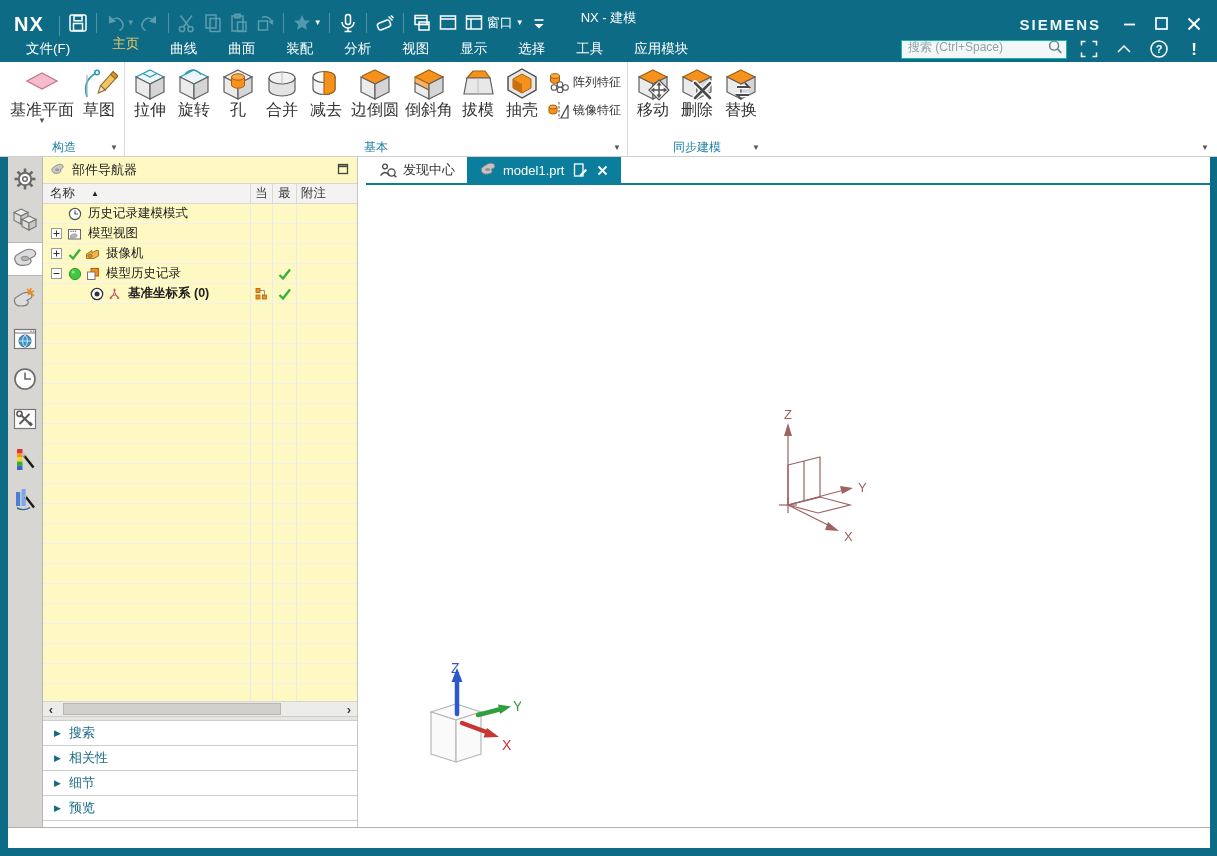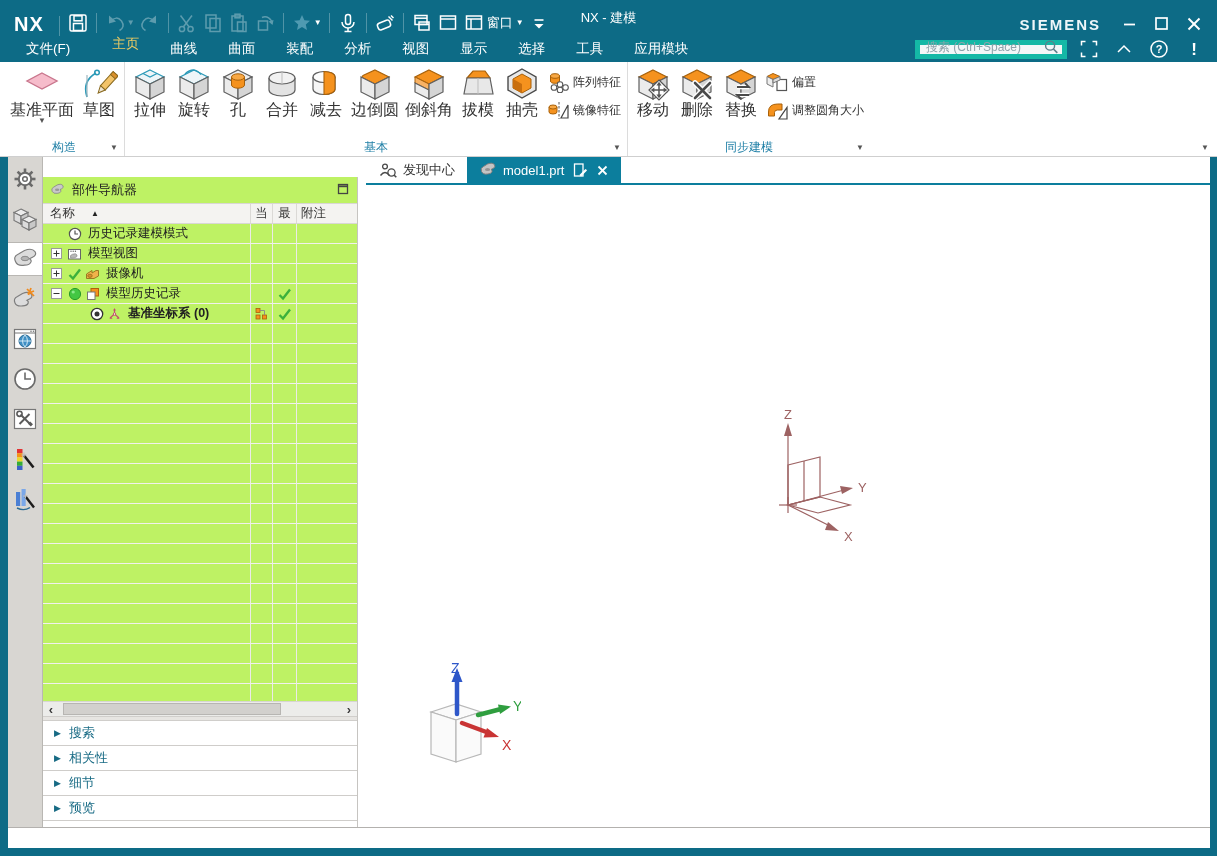--- a/index.html
+++ b/index.html
@@ -22,21 +22,21 @@
   .tb1-right{margin-left:auto;display:flex;align-items:center;gap:10px;z-index:2;}
   .brand{font-weight:bold;font-size:15px;letter-spacing:2px;color:#eef6f9;}
   .winctl{display:flex;align-items:center;gap:6px;margin-left:6px;}
   .winctl .qbtn{min-width:24px;height:24px;}
 
   .tb2{height:26px;display:flex;align-items:center;padding:0 10px 0 24px;}
   .mtab{margin-right:27px;font-size:13.5px;color:#fff;padding:2px 2px 3px;white-space:nowrap;}
   .mtab.active{color:#e9c962;border-bottom:2px solid #e9c962;padding-bottom:11px;}
   .mtab.first{margin-right:38px;}
   .tb2-right{margin-left:auto;display:flex;align-items:center;gap:9px;}
-  .searchbox{width:152px;height:19px;background:#f3f7f8;border:5px solid #14b8a6;display:flex;
+  .searchbox{width:166px;height:19px;background:#f3f7f8;border:1px solid #14b8a6;display:flex;
              align-items:center;padding:0 2px 4px 4px;}
   .searchbox input{flex:1;border:none;outline:none;background:transparent;font-size:12px;
                    color:#4a5a60;width:100%;font-family:"Liberation Sans",sans-serif;}
   .searchbox input::placeholder{color:#8fa3ab;}
   .sicon{display:flex;align-items:center;justify-content:center;}
 
   
   .ribbon{flex:0 0 95px;background:#fff;border-bottom:1px solid #cfcfcf;display:flex;
           padding-left:4px;position:relative;}
   .rgroup{display:flex;flex-direction:column;padding:1px 3px 0;position:relative;}
@@ -55,22 +55,22 @@
   
   .bodywrap{flex:1;display:flex;flex-direction:column;min-height:0;
             border-left:8px solid #0d6b86;border-right:7px solid #0d6b86;}
   .crow{flex:1;display:flex;min-height:0;}
 
   .sidebar{flex:0 0 34px;background:#d8d6d2;border-right:1px solid #b9b7b3;display:flex;
            flex-direction:column;align-items:center;padding-top:5px;}
   .sbi{width:34px;height:34px;display:flex;align-items:center;justify-content:center;margin-bottom:6px;}
   .sbi.sel{background:#fff;border-top:1px solid #b9b7b3;border-bottom:1px solid #b9b7b3;}
 
-  .navpanel{flex:0 0 315px;background:#bef264;display:flex;flex-direction:column;min-width:0;
-            border-right:1px solid #c6c4c1;margin-top:20px;}
+  .navpanel{flex:0 0 315px;background:#fef9c3;display:flex;flex-direction:column;min-width:0;
+            border-right:1px solid #c6c4c1;}
   .nav-title{flex:0 0 26px;display:flex;align-items:center;gap:6px;padding:0 7px;color:#222;font-size:13px;}
   .nav-title .grow{flex:1;}
   .nav-cols{flex:0 0 21px;display:flex;background:#f4f3f1;border-top:1px solid #d9d7d4;
             border-bottom:1px solid #d9d7d4;font-size:12.5px;color:#333;}
   .hc{display:flex;align-items:center;height:100%;border-right:1px solid #dbd9d6;padding:0 4px;}
   .hc1{flex:0 0 208px;padding-left:7px;gap:16px;}
   .hc2{flex:0 0 22px;justify-content:center;padding:0;}
   .hc3{flex:0 0 24px;justify-content:center;padding:0;}
   .hc4{flex:1;border-right:none;}
   .sortmark{font-size:8px;color:#222;}
@@ -583,42 +583,20 @@
                   <g stroke="#fff" stroke-width="4.5" fill="none">
                     <path d="M15,22 h12 M27,30 h-12"></path>
                   </g>
                   <g stroke="#4a4a4a" stroke-width="1.8" fill="none">
                     <path d="M15,22 h12 l-4,-4 M27,30 h-12 l4,4"></path>
                   </g>
                 </svg>
               </span>
               <span class="lbl">替换</span>
             </span>
-            <span class="rstack">
-              <span class="rsmall">
-                <span class="sicon">
-                  <svg width="22" height="22" viewBox="0 0 22 22">
-                    <rect x="11" y="8.5" width="9.5" height="11" fill="#fff" stroke="#555" stroke-width="1.2"></rect>
-                    <polygon points="7,2.5 14,5.5 7,8.5 1,5.5" fill="#f5921e" stroke="#a8610a"></polygon>
-                    <polygon points="1,5.5 7,8.5 7,16 1,13" fill="#eee" stroke="#777"></polygon>
-                    <polygon points="7,8.5 14,5.5 14,9 7,12" fill="#ddd" stroke="#777"></polygon>
-                  </svg>
-                </span>
-                <span>偏置</span>
-              </span>
-              <span class="rsmall">
-                <span class="sicon">
-                  <svg width="22" height="22" viewBox="0 0 22 22">
-                    <path d="M2.5,13 q0,-8 9,-8 l4.5,0 0,6 -4.5,0 q-3,0 -3,2.5 l0,3.5 -6,0 z" fill="#f5921e" stroke="#a8610a"></path>
-                    <polygon points="13,20 21,20 21,8.5" fill="#fff" stroke="#444" stroke-width="1.2"></polygon>
-                  </svg>
-                </span>
-                <span>调整圆角大小</span>
-              </span>
-            </span>
           </span>
     <span class="rlabel">
             <span>同步建模</span>
             <span class="gcaret">▼</span>
           </span>
   </span>
       </span>
     <span class="ribbon-endcaret">▼</span>
   </div>
 

